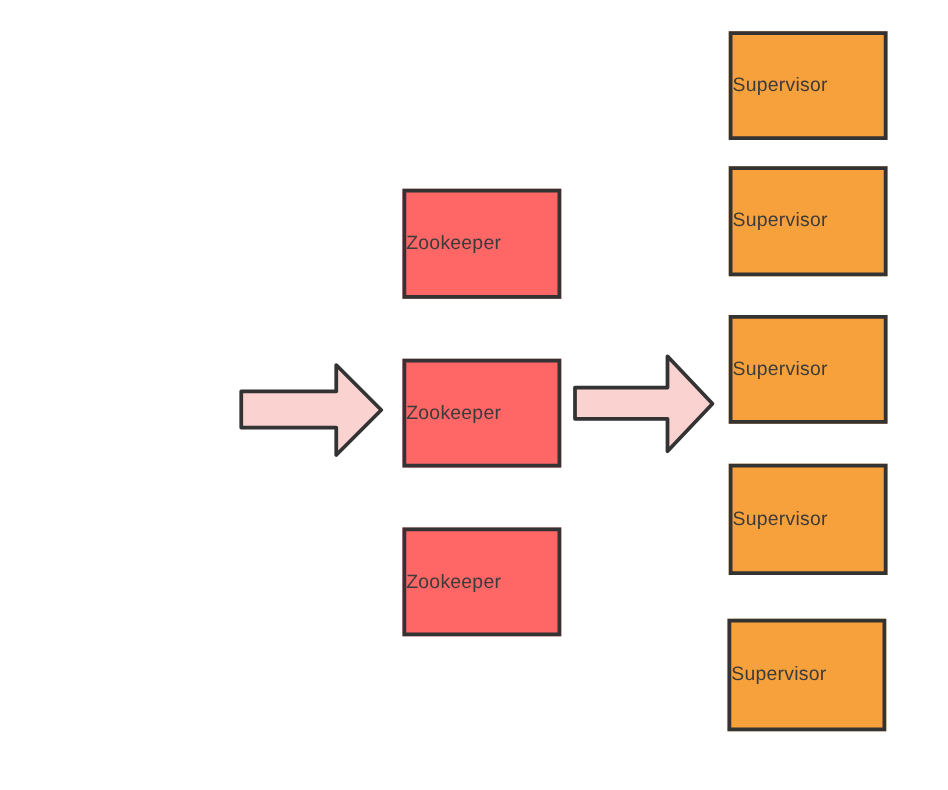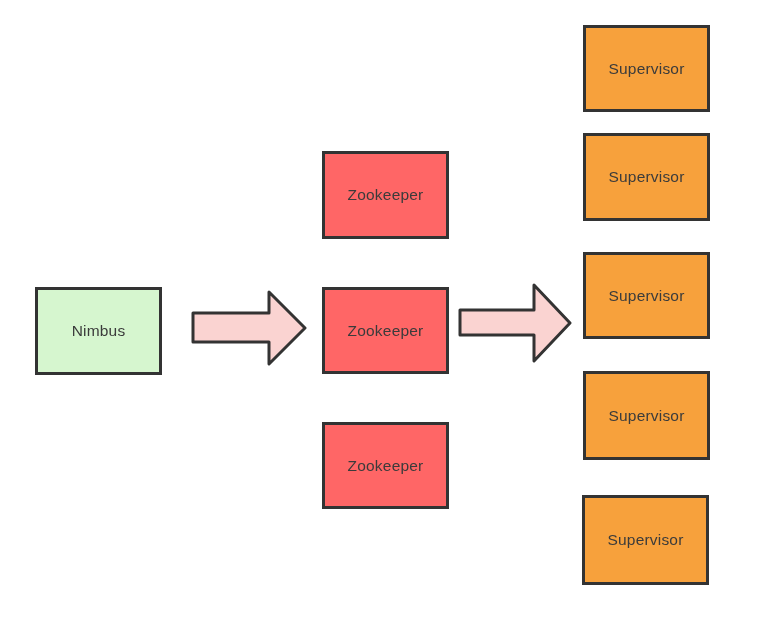--- a/index.html
+++ b/index.html
@@ -14,21 +14,21 @@
     background: #ffffff;
     overflow: hidden;
     font-family: "Liberation Sans", "DejaVu Sans", sans-serif;
   }
   .node {
     position: absolute;
     box-sizing: border-box;
     border: 3px solid #333333;
     display: flex;
     align-items: center;
-    justify-content: center;
+    justify-content: flex-start;
   }
   .node-label {
     font-size: 15.5px;
     letter-spacing: 0.2px;
     white-space: nowrap;
     user-select: none;
   }
   .arrow {
     position: absolute;
     overflow: visible;
@@ -36,23 +36,20 @@
   .arrow polygon {
     stroke-width: 3;
     stroke-linejoin: round;
   }
 </style>
 </head>
 <body>
 
 <div class="canvas">
 
-  <div class="node" style="left: 35px; top: 287px; width: 127px; height: 88px; background-color: rgb(214, 246, 207); border-color: rgb(51, 51, 51);">
-    <span class="node-label" style="color: rgb(59, 59, 59);">Nimbus</span>
-  </div>
 
   <svg class="arrow" style="left:191px; top:288px;" width="118" height="80" viewBox="0 0 118 80">
     <polygon points="2,25 78,25 78,4 114,40 78,76 78,54 2,54" style="fill: rgb(250, 211, 209); stroke: rgb(51, 51, 51);"></polygon>
   </svg>
 
   <div class="node" style="left: 322px; top: 151px; width: 127px; height: 88px; background-color: rgb(255, 102, 102); border-color: rgb(51, 51, 51);">
     <span class="node-label" style="color: rgb(59, 59, 59);">Zookeeper</span>
   </div>
 
   <div class="node" style="left: 322px; top: 287px; width: 127px; height: 87px; background-color: rgb(255, 102, 102); border-color: rgb(51, 51, 51);">

